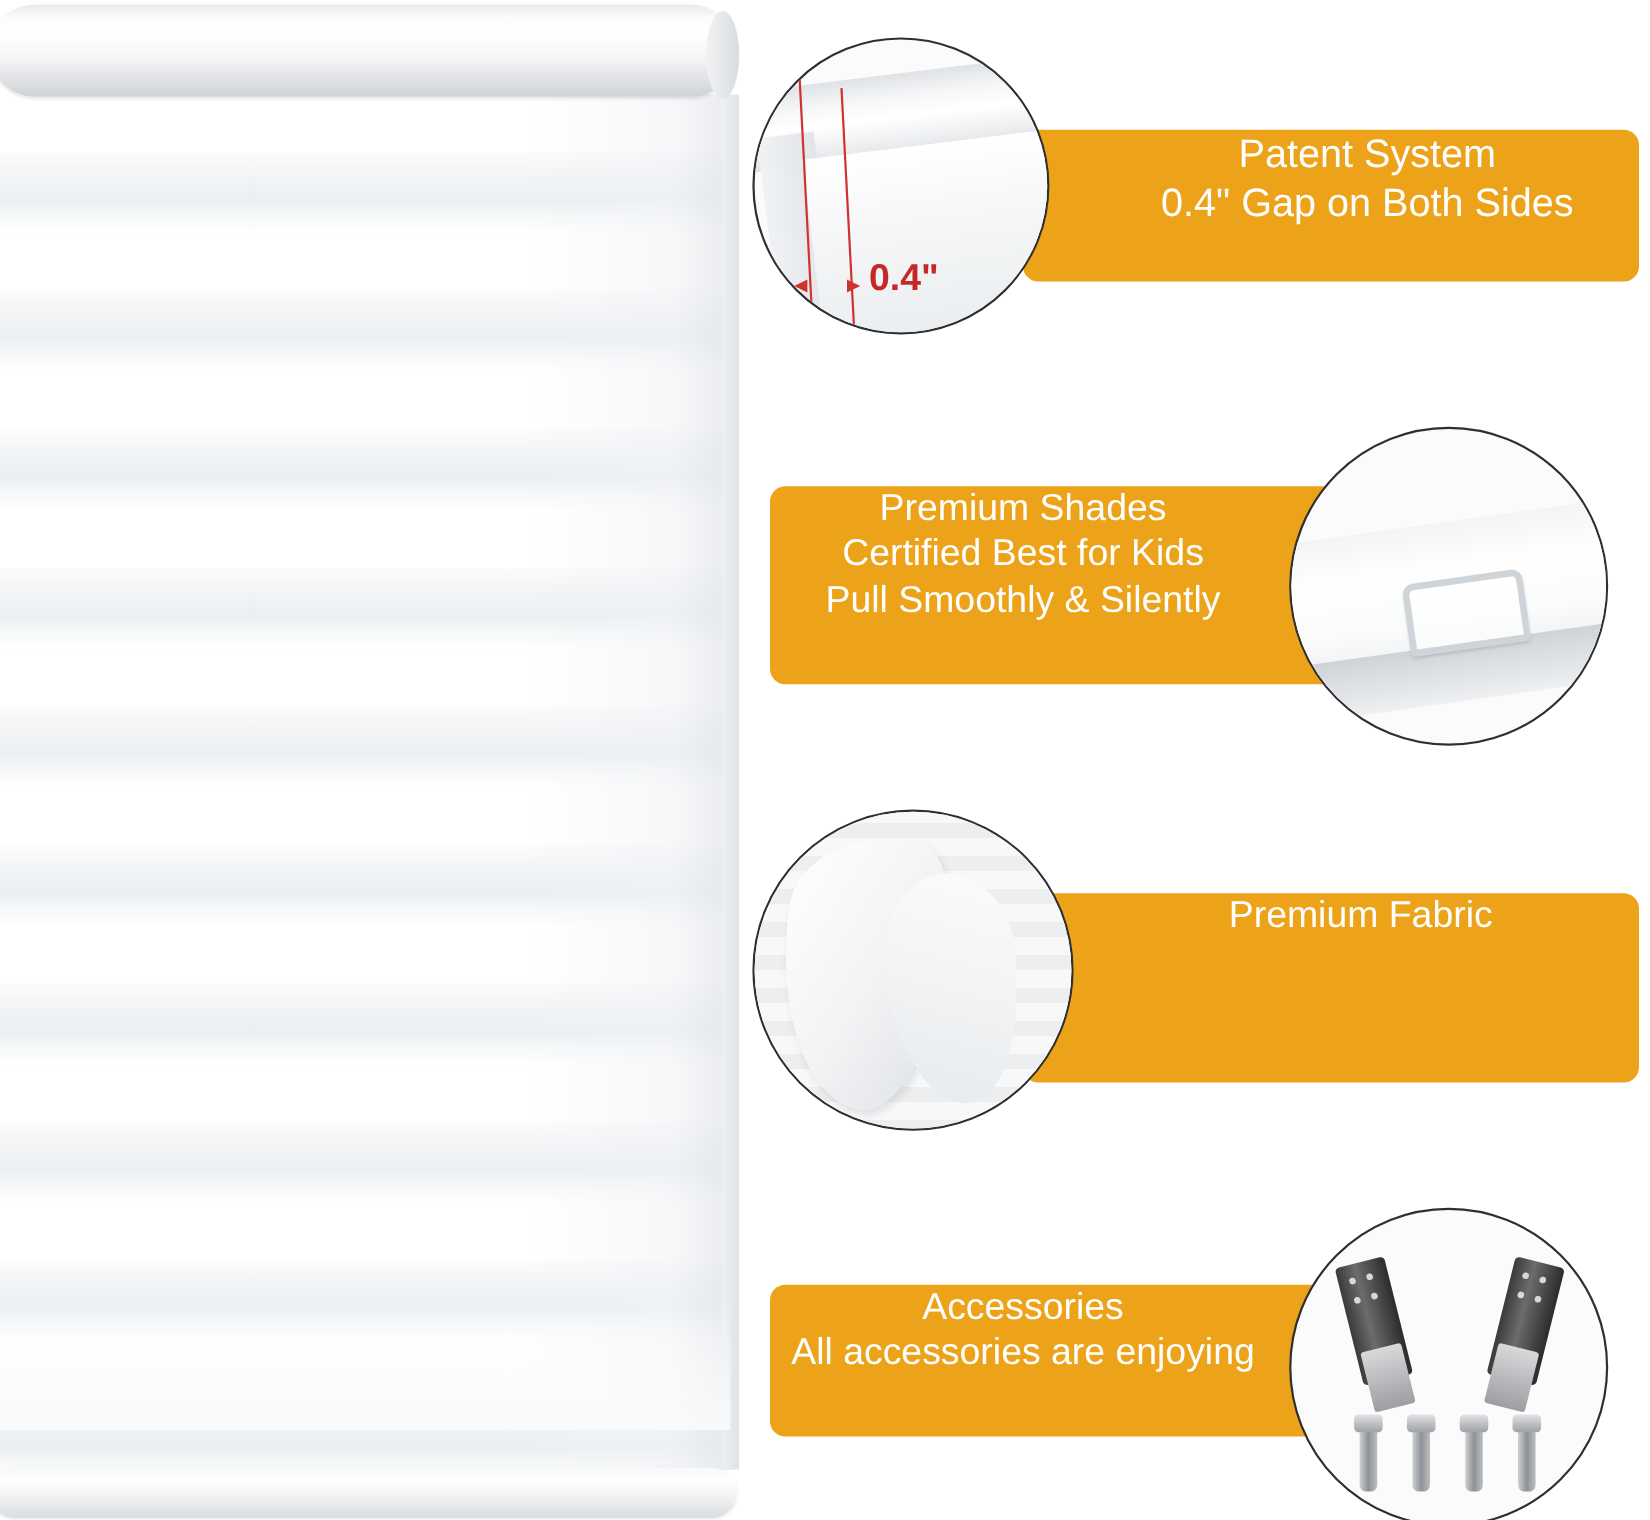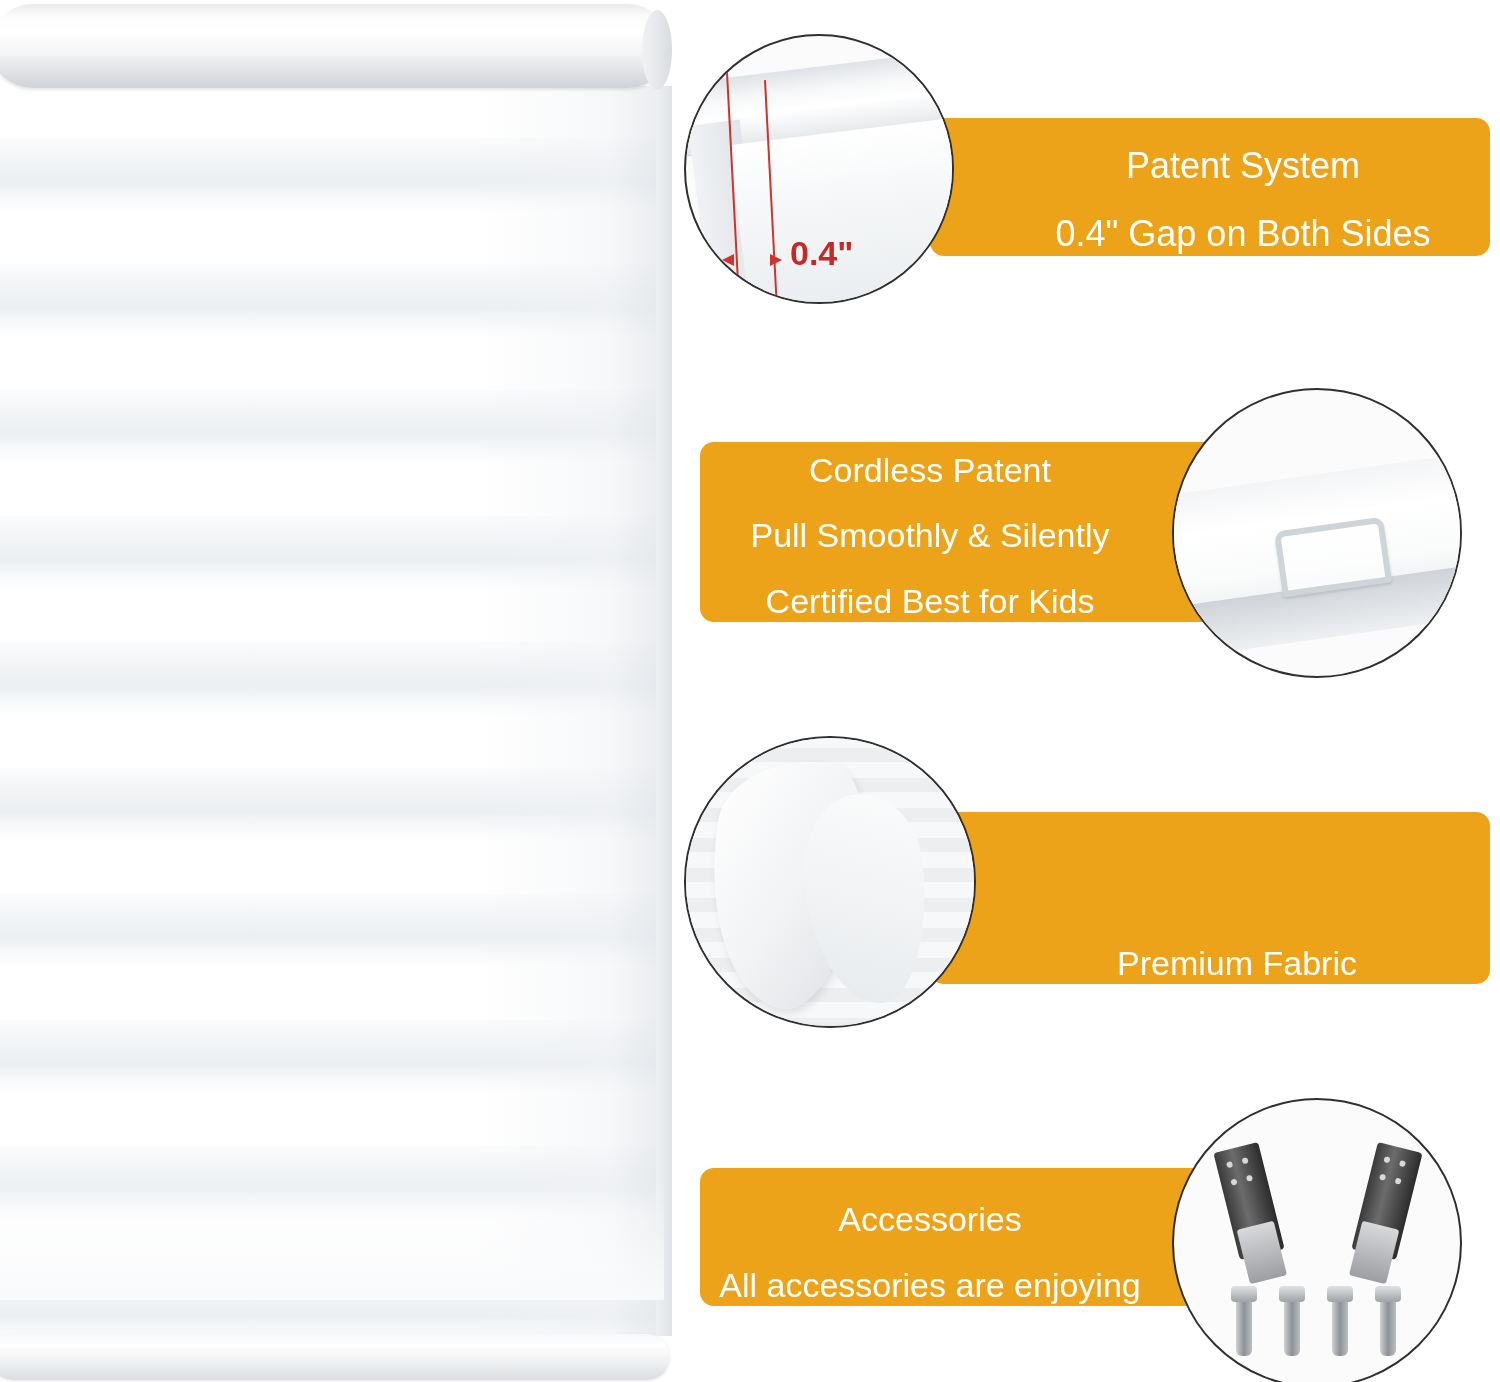--- a/index.html
+++ b/index.html
@@ -111,23 +111,22 @@
     position: absolute;
   }
 
   .callout {
     position: absolute;
     background: #eda319;
     color: #ffffff;
     border-radius: 14px;
     display: flex;
     flex-direction: column;
-    justify-content: flex-end;
+    justify-content: flex-start;
     box-sizing: border-box;
-    gap: 24px;
   }
   .callout .line {
     line-height: 1.22;
     white-space: nowrap;
   }
 
   .circle {
     position: absolute;
     border-radius: 50%;
     border: 2px solid #2f2f2f;
@@ -357,23 +356,23 @@
     <div class="gap-panel"></div>
     <div class="vline" id="vline-a"></div>
     <div class="vline" id="vline-b"></div>
     <div class="arrow-row"></div>
     <div id="gap-label">0.4"</div>
   </div>
 </div>
 
 <div class="feature">
   <div class="callout" id="f2-callout">
-    <div class="line">Cordless Patent</div>
+    <div class="line">Premium Shades</div>
+    <div class="line">Certified Best for Kids</div>
     <div class="line">Pull Smoothly &amp; Silently</div>
-    <div class="line">Certified Best for Kids</div>
   </div>
   <div class="circle" id="f2-circle">
     <div class="rail-photo"></div>
     <div class="rail-shadow"></div>
     <div class="pull-tab"></div>
   </div>
 </div>
 
 <div class="feature">
   <div class="callout" id="f3-callout">

